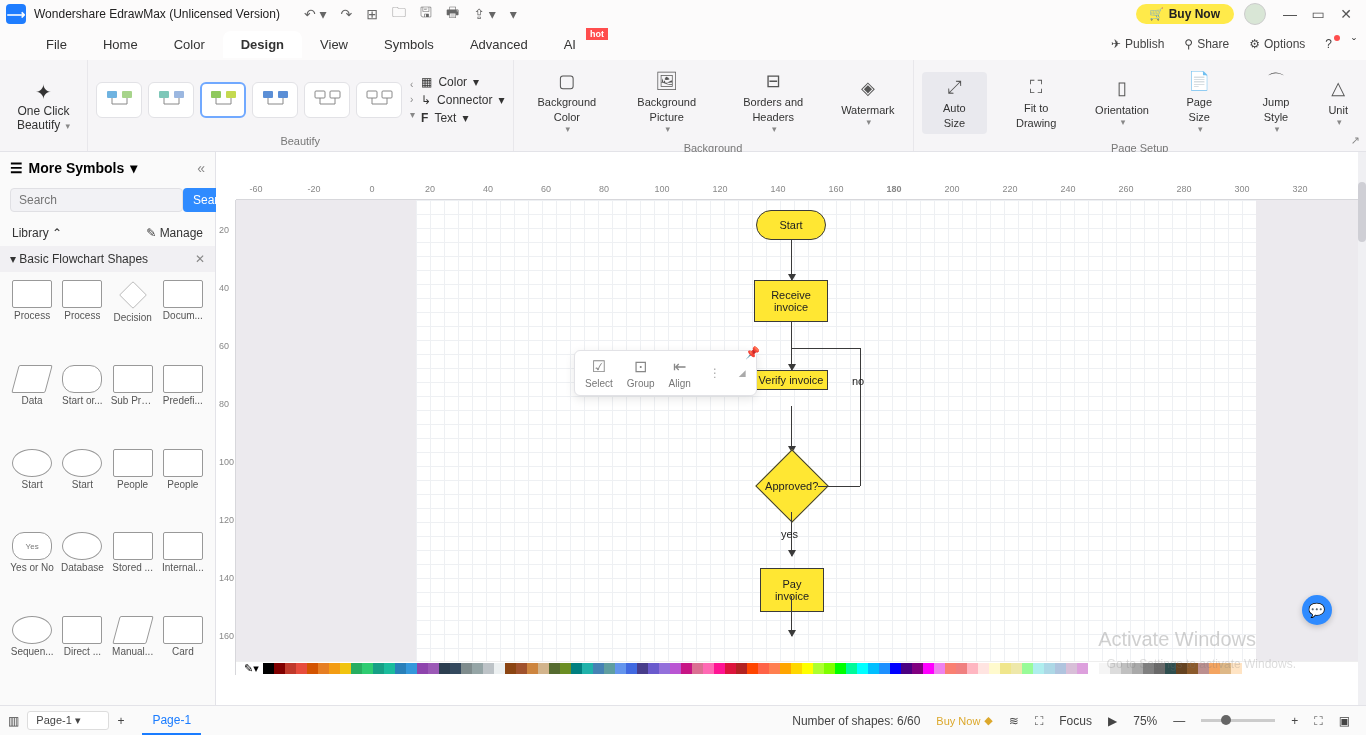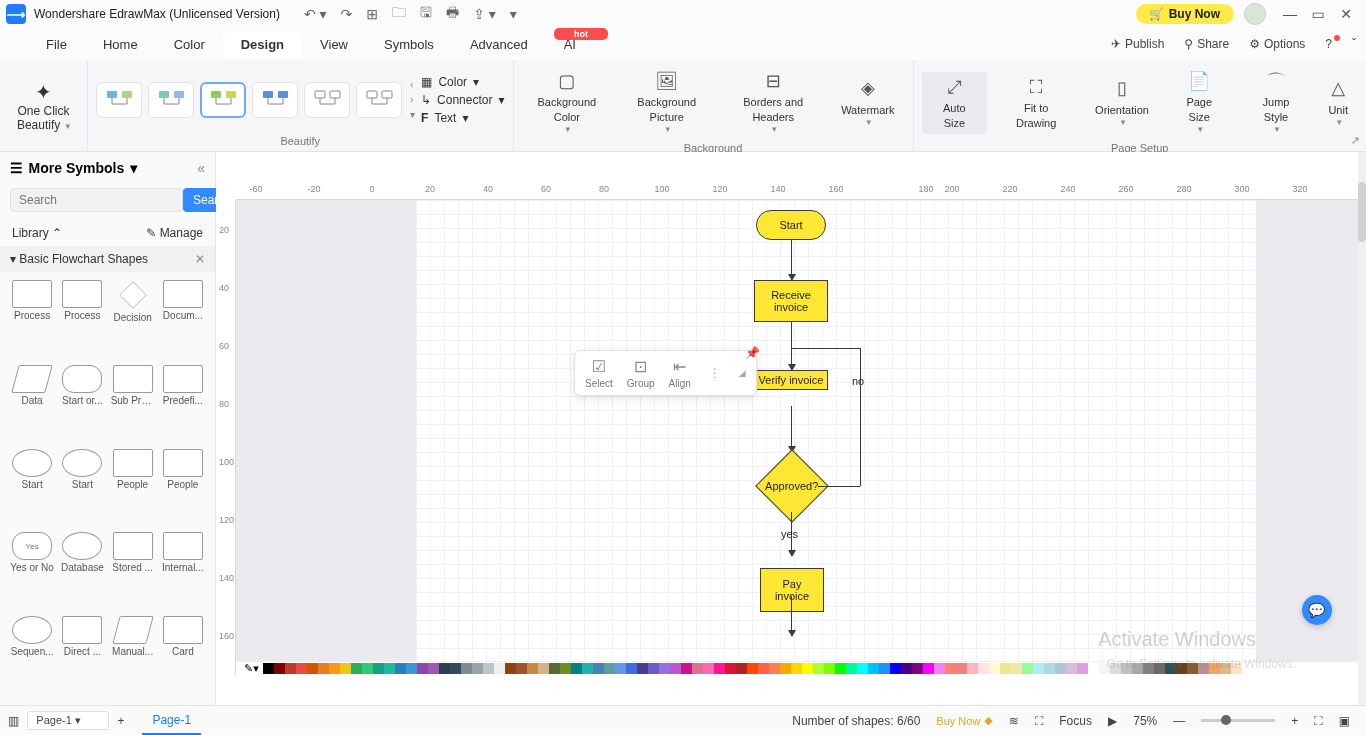--- a/index.html
+++ b/index.html
@@ -14,21 +14,21 @@
 .titlebar .spacer { flex: 1; }
 .titlebar .buy-now { background: #ffea4a; border-radius: 14px; padding: 3px 14px; font-size: 12px; font-weight: 600; color: #222; display: flex; align-items: center; gap: 4px; }
 .titlebar .avatar { width: 22px; height: 22px; border-radius: 50%; background: #d9e6d6; margin: 0 10px; border: 1px solid #ccc; }
 .titlebar .winbtn { width: 28px; text-align: center; font-size: 14px; color: #555; cursor: pointer; }
 
 
 .menubar { height: 32px; display: flex; align-items: center; background: #fcfbfb; font-size: 13px; color: #333; padding-left: 28px; }
 .menubar .item { padding: 6px 18px; cursor: pointer; }
 .menubar .item.active { background: #fff; border-radius: 8px 8px 0 0; font-weight: 600; }
 .menubar .ai-hot { position: relative; }
-.menubar .hot-badge { position: absolute; top: -3px; right: -14px; background: #ff4d4d; color: #fff; font-size: 9px; padding: 1px 20px; border-radius: 5px; font-weight: 600; }
+.menubar .hot-badge { position: absolute; top: -3px; right: -14px; background: #ff4d4d; color: #fff; font-size: 9px; padding: 1px 4px; border-radius: 0; font-weight: 600; }
 .menubar .rspacer { flex: 1; }
 .menubar .ritem { padding: 6px 10px; display: flex; align-items: center; gap: 4px; font-size: 12px; color: #444; cursor: pointer; }
 .notif-dot { width: 6px; height: 6px; background: #ff4d4d; border-radius: 50%; position: absolute; top: 4px; right: 2px; }
 
 
 .ribbon { height: 92px; background: #f6f5f7; display: flex; border-bottom: 1px solid #e3e3e8; }
 .ribbon-group { display: flex; flex-direction: column; justify-content: space-between; align-items: center; padding: 6px 8px 2px; border-right: 1px solid #e8e7eb; }
 .ribbon-group.noborder { border-right: none; }
 .ribbon-group .label { font-size: 11px; color: #777; padding: 2px 0; }
 .rg-content { display: flex; align-items: center; gap: 6px; flex: 1; }
@@ -416,21 +416,21 @@
       <span style="left: 78px;">-20</span>
       <span style="left: 136px;">0</span>
       <span style="left: 194px;">20</span>
       <span style="left: 252px;">40</span>
       <span style="left: 310px;">60</span>
       <span style="left: 368px;">80</span>
       <span style="left: 426px;">100</span>
       <span style="left: 484px;">120</span>
       <span style="left: 542px;">140</span>
       <span style="left: 600px;">160</span>
-      <span style="left: 690px;">180</span>
+      <span style="left: 658px; font-weight: bold;">180</span>
       <span style="left: 716px;">200</span>
       <span style="left: 774px;">220</span>
       <span style="left: 832px;">240</span>
       <span style="left: 890px;">260</span>
       <span style="left: 948px;">280</span>
       <span style="left: 1006px;">300</span>
       <span style="left: 1064px;">320</span>
     </div>
   <div class="ruler-v" id="ruler-v">
       <span style="top: 30px;">20</span>

